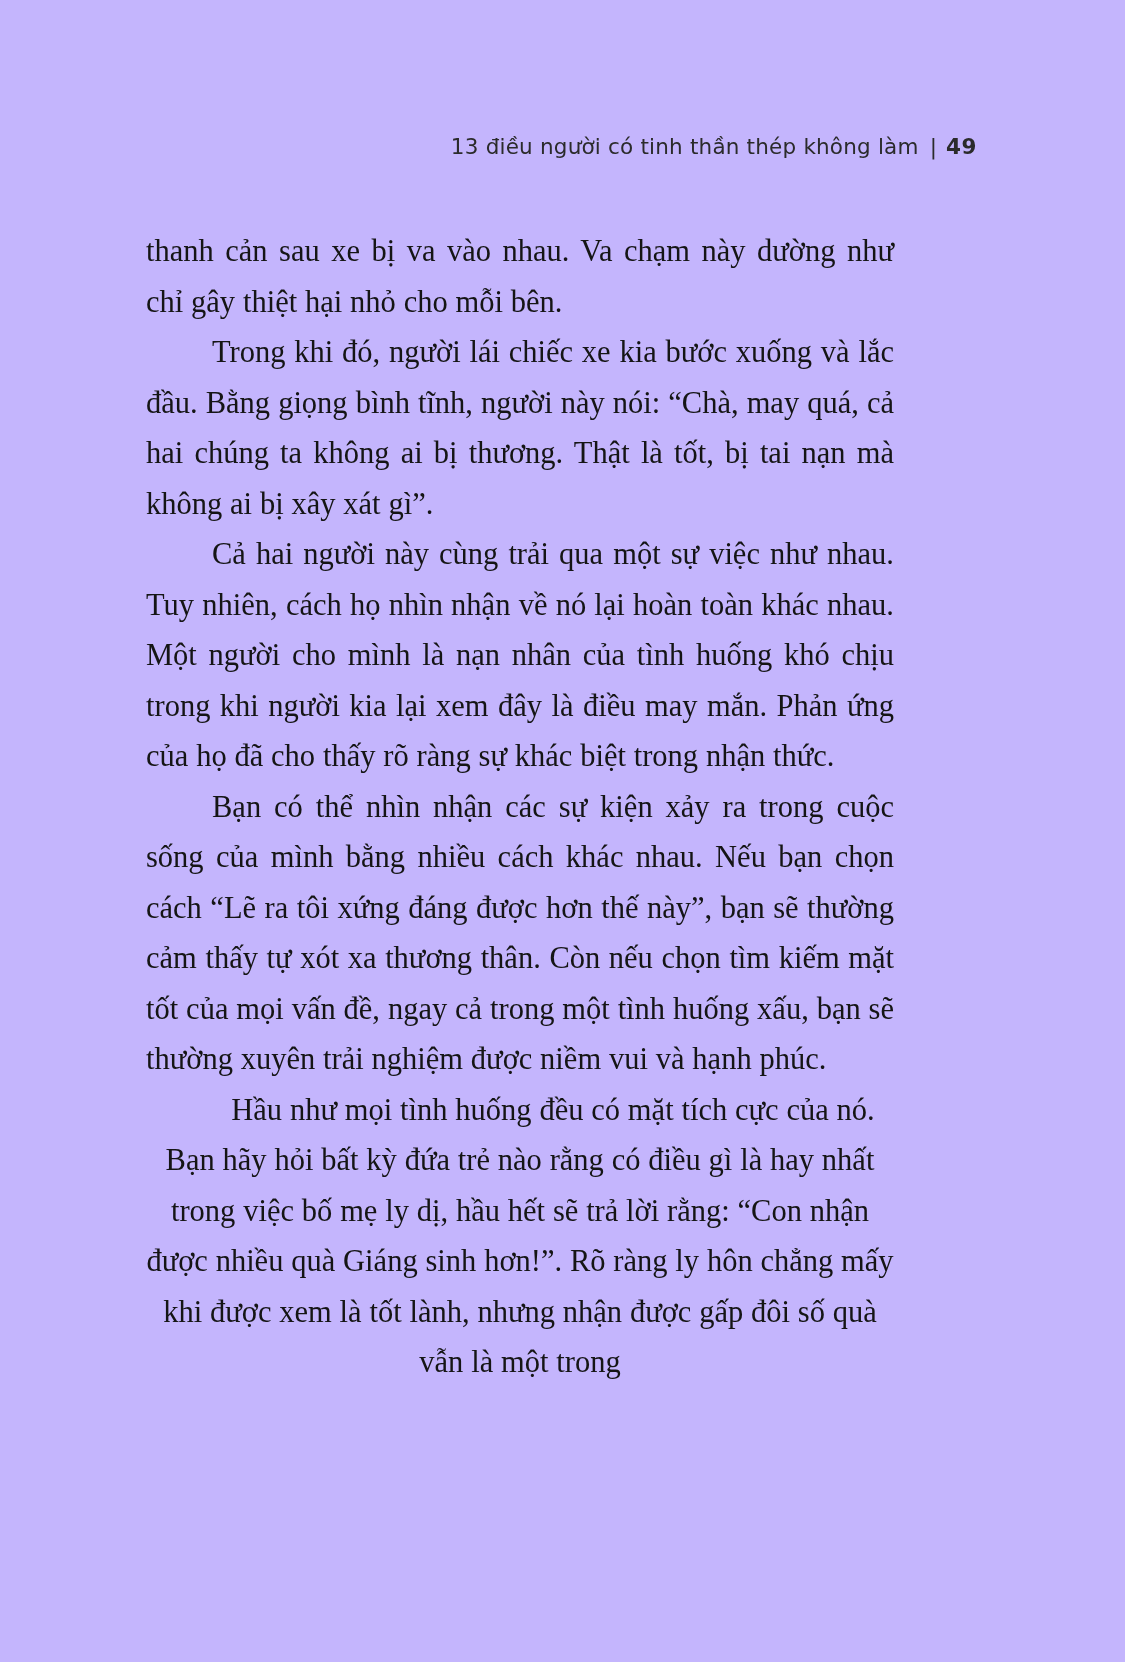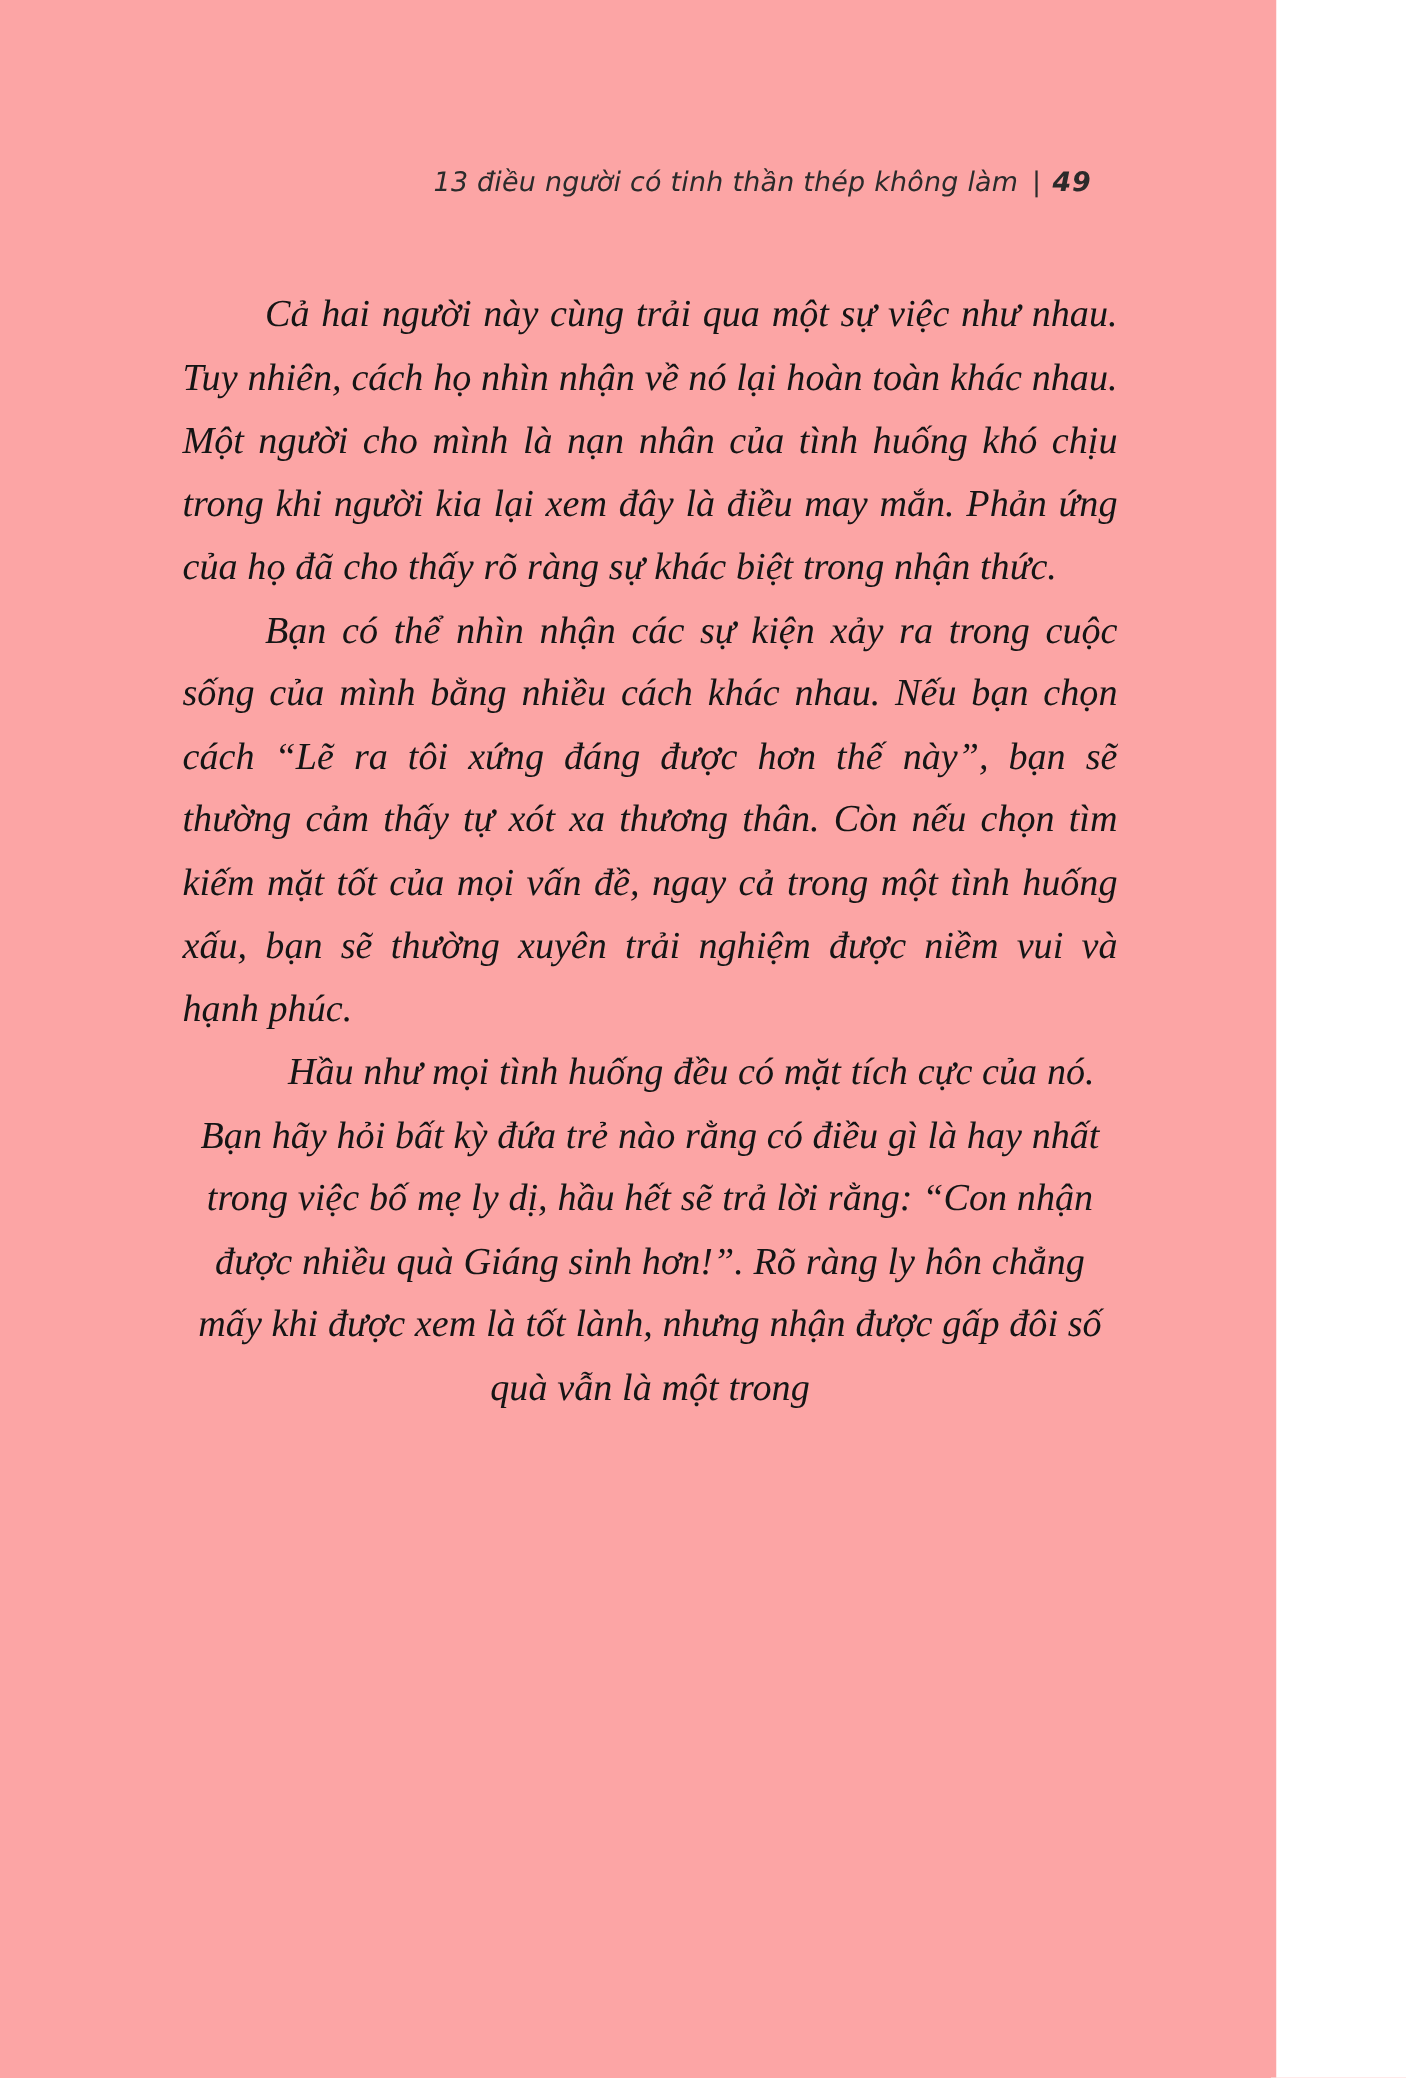--- a/index.html
+++ b/index.html
@@ -9,27 +9,26 @@
   }
   body {
     width: 1125px;
     height: 1662px;
     font-family: "Liberation Serif", serif;
     color: #1a1a1a;
     position: relative;
     overflow: hidden;
   }
   .page {
-    width: 1021px;
+    width: 1125px;
     height: 1662px;
     box-sizing: border-box;
     padding: 0;
     position: relative;
-    background: #fca5a5;
-    font-style: italic;
+    background: #c4b5fd;
   }
   .running-head {
     position: absolute;
     top: 134px;
     left: 0;
     right: 148px;
     text-align: right;
     font-family: "DejaVu Sans", sans-serif;
     font-size: 21.5px;
     letter-spacing: 0.2px;
@@ -71,18 +70,20 @@
 </head>
 <body>
 
 <div class="page">
 
   <div class="running-head">
     <span>13 điều người có tinh thần thép không làm</span><span class="sep">|</span><span class="folio">49</span>
   </div>
 
   <div class="body-text">
+    <p>thanh cản sau xe bị va vào nhau. Va chạm này dường như chỉ gây thiệt hại nhỏ cho mỗi bên.</p>
+    <p class="indent">Trong khi đó, người lái chiếc xe kia bước xuống và lắc đầu. Bằng giọng bình tĩnh, người này nói: “Chà, may quá, cả hai chúng ta không ai bị thương. Thật là tốt, bị tai nạn mà không ai bị xây xát gì”.</p>
     <p class="indent">Cả hai người này cùng trải qua một sự việc như nhau. Tuy nhiên, cách họ nhìn nhận về nó lại hoàn toàn khác nhau. Một người cho mình là nạn nhân của tình huống khó chịu trong khi người kia lại xem đây là điều may mắn. Phản ứng của họ đã cho thấy rõ ràng sự khác biệt trong nhận thức.</p>
     <p class="indent">Bạn có thể nhìn nhận các sự kiện xảy ra trong cuộc sống của mình bằng nhiều cách khác nhau. Nếu bạn chọn cách “Lẽ ra tôi xứng đáng được hơn thế này”, bạn sẽ thường cảm thấy tự xót xa thương thân. Còn nếu chọn tìm kiếm mặt tốt của mọi vấn đề, ngay cả trong một tình huống xấu, bạn sẽ thường xuyên trải nghiệm được niềm vui và hạnh phúc.</p>
     <p class="indent last">Hầu như mọi tình huống đều có mặt tích cực của nó. Bạn hãy hỏi bất kỳ đứa trẻ nào rằng có điều gì là hay nhất trong việc bố mẹ ly dị, hầu hết sẽ trả lời rằng: “Con nhận được nhiều quà Giáng sinh hơn!”. Rõ ràng ly hôn chẳng mấy khi được xem là tốt lành, nhưng nhận được gấp đôi số quà vẫn là một trong</p>
   </div>
 
 </div>
 
 </body></html>

